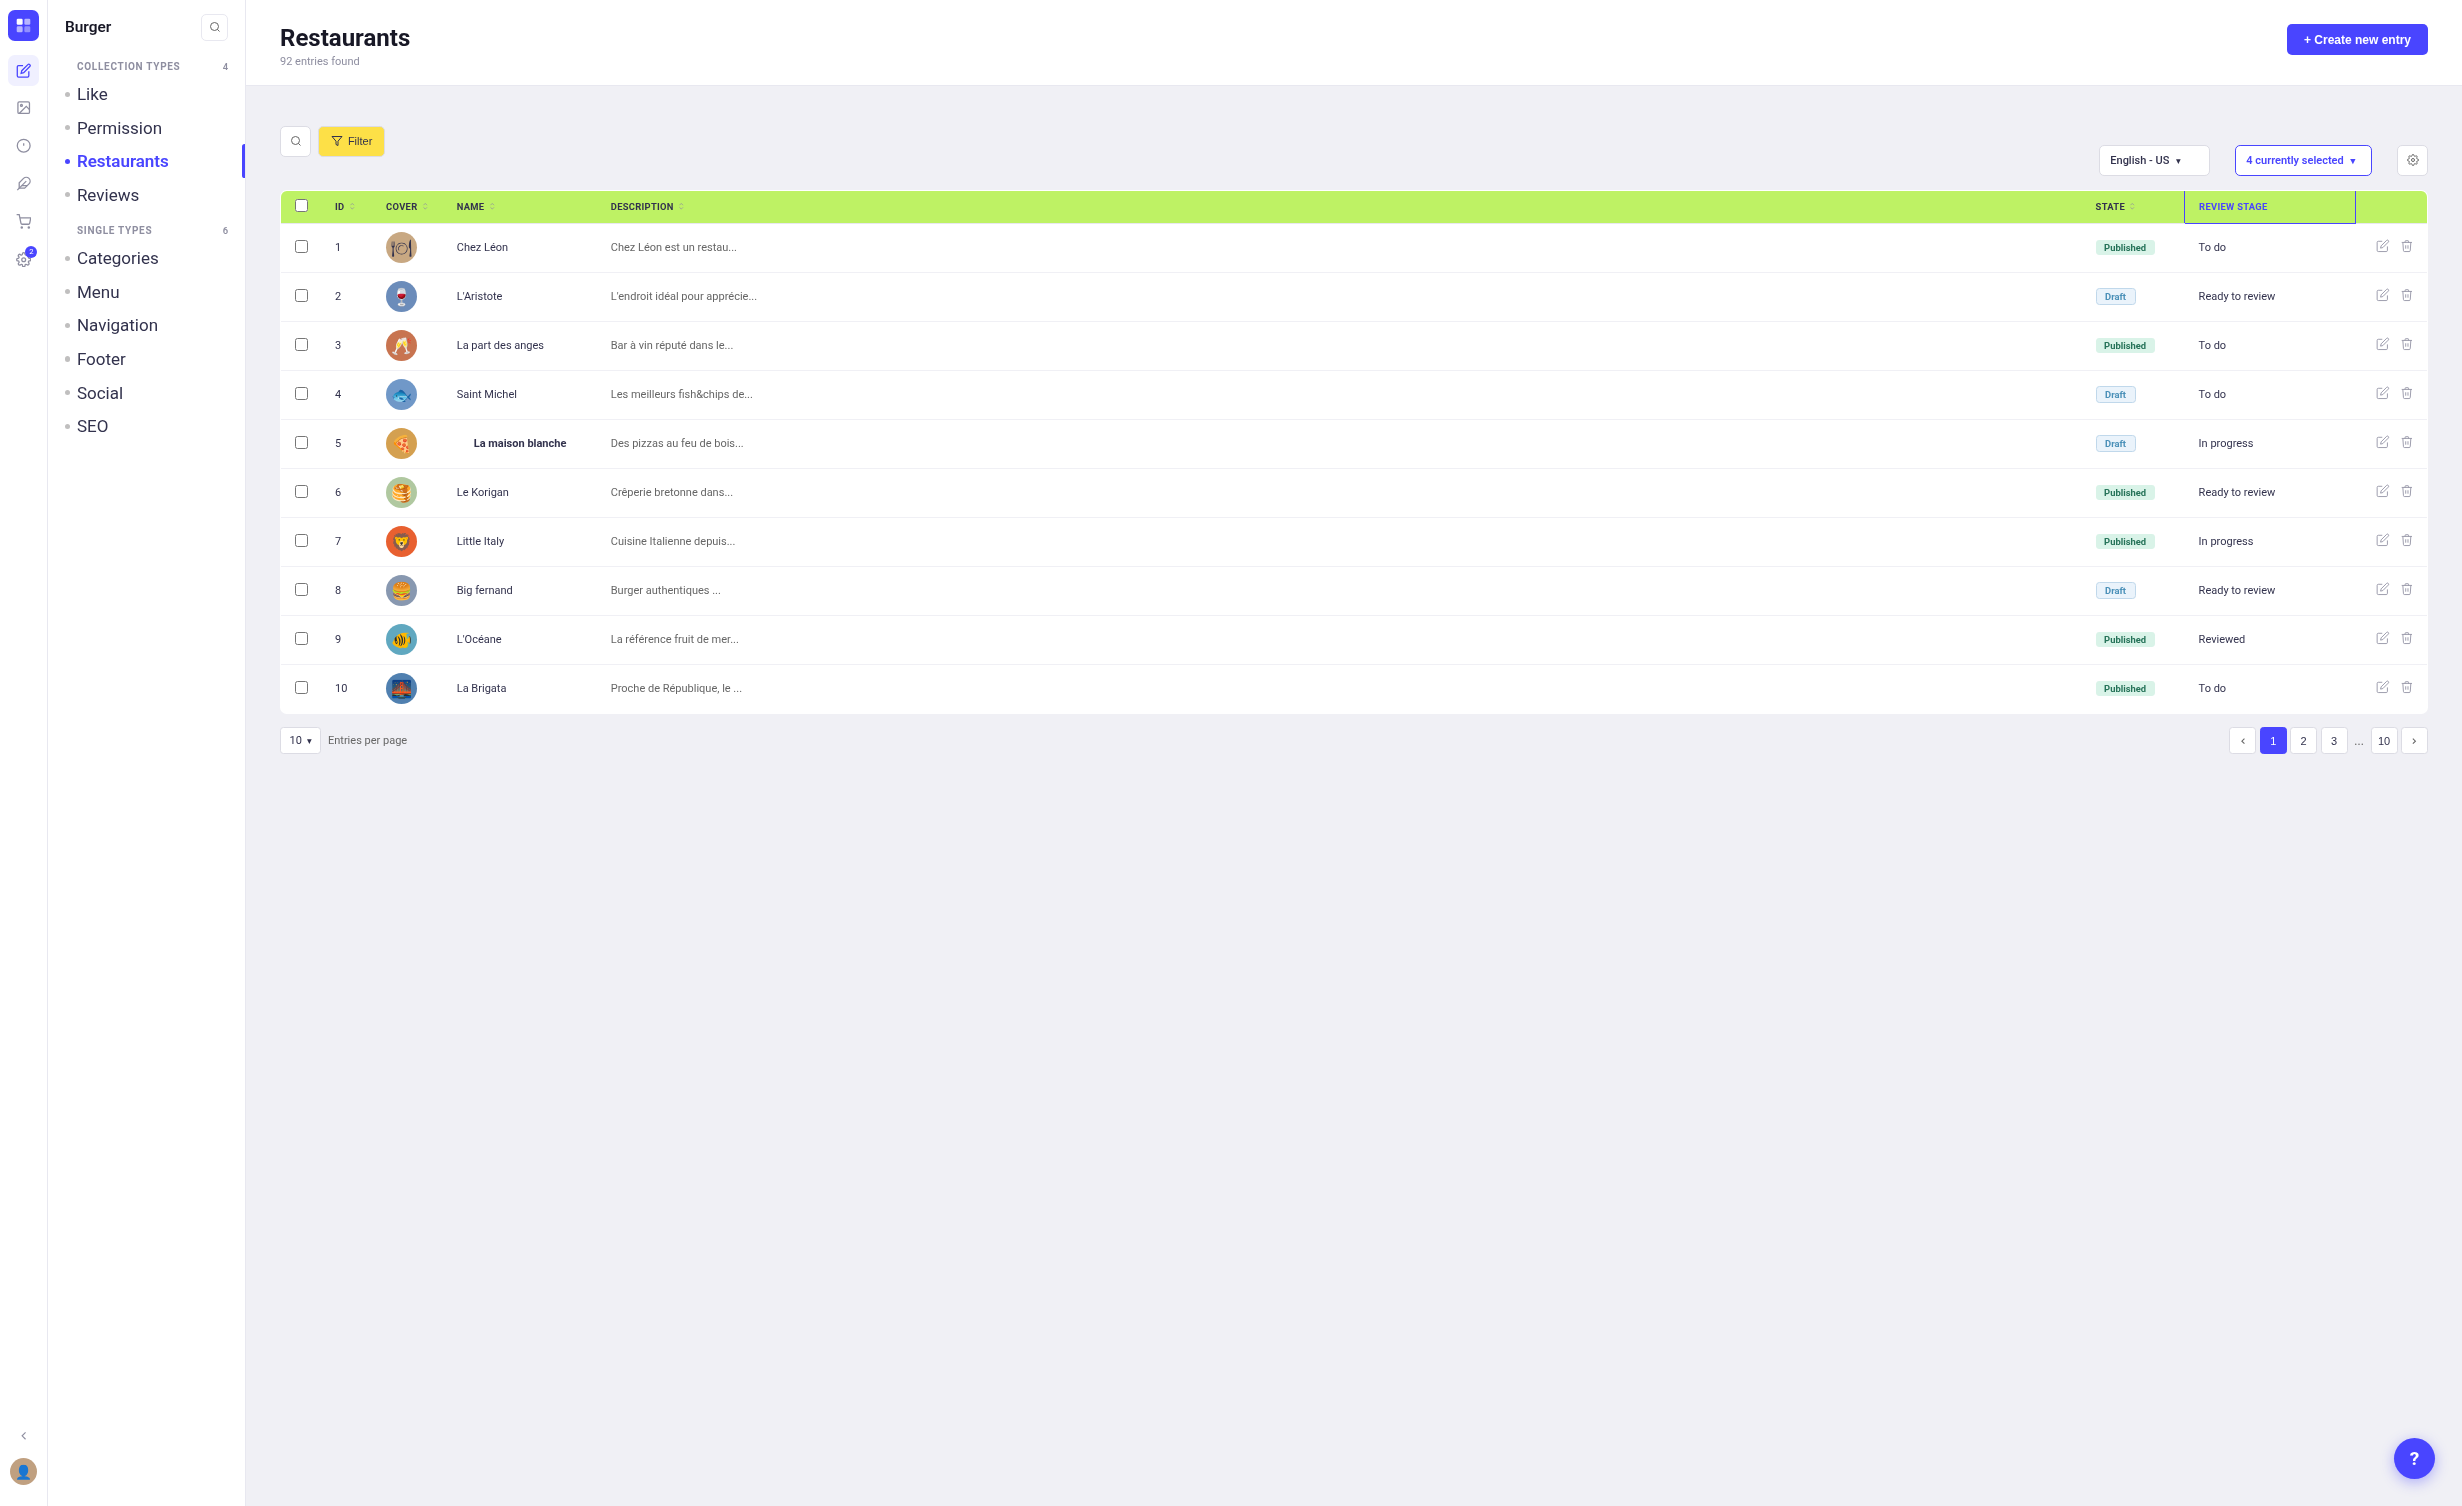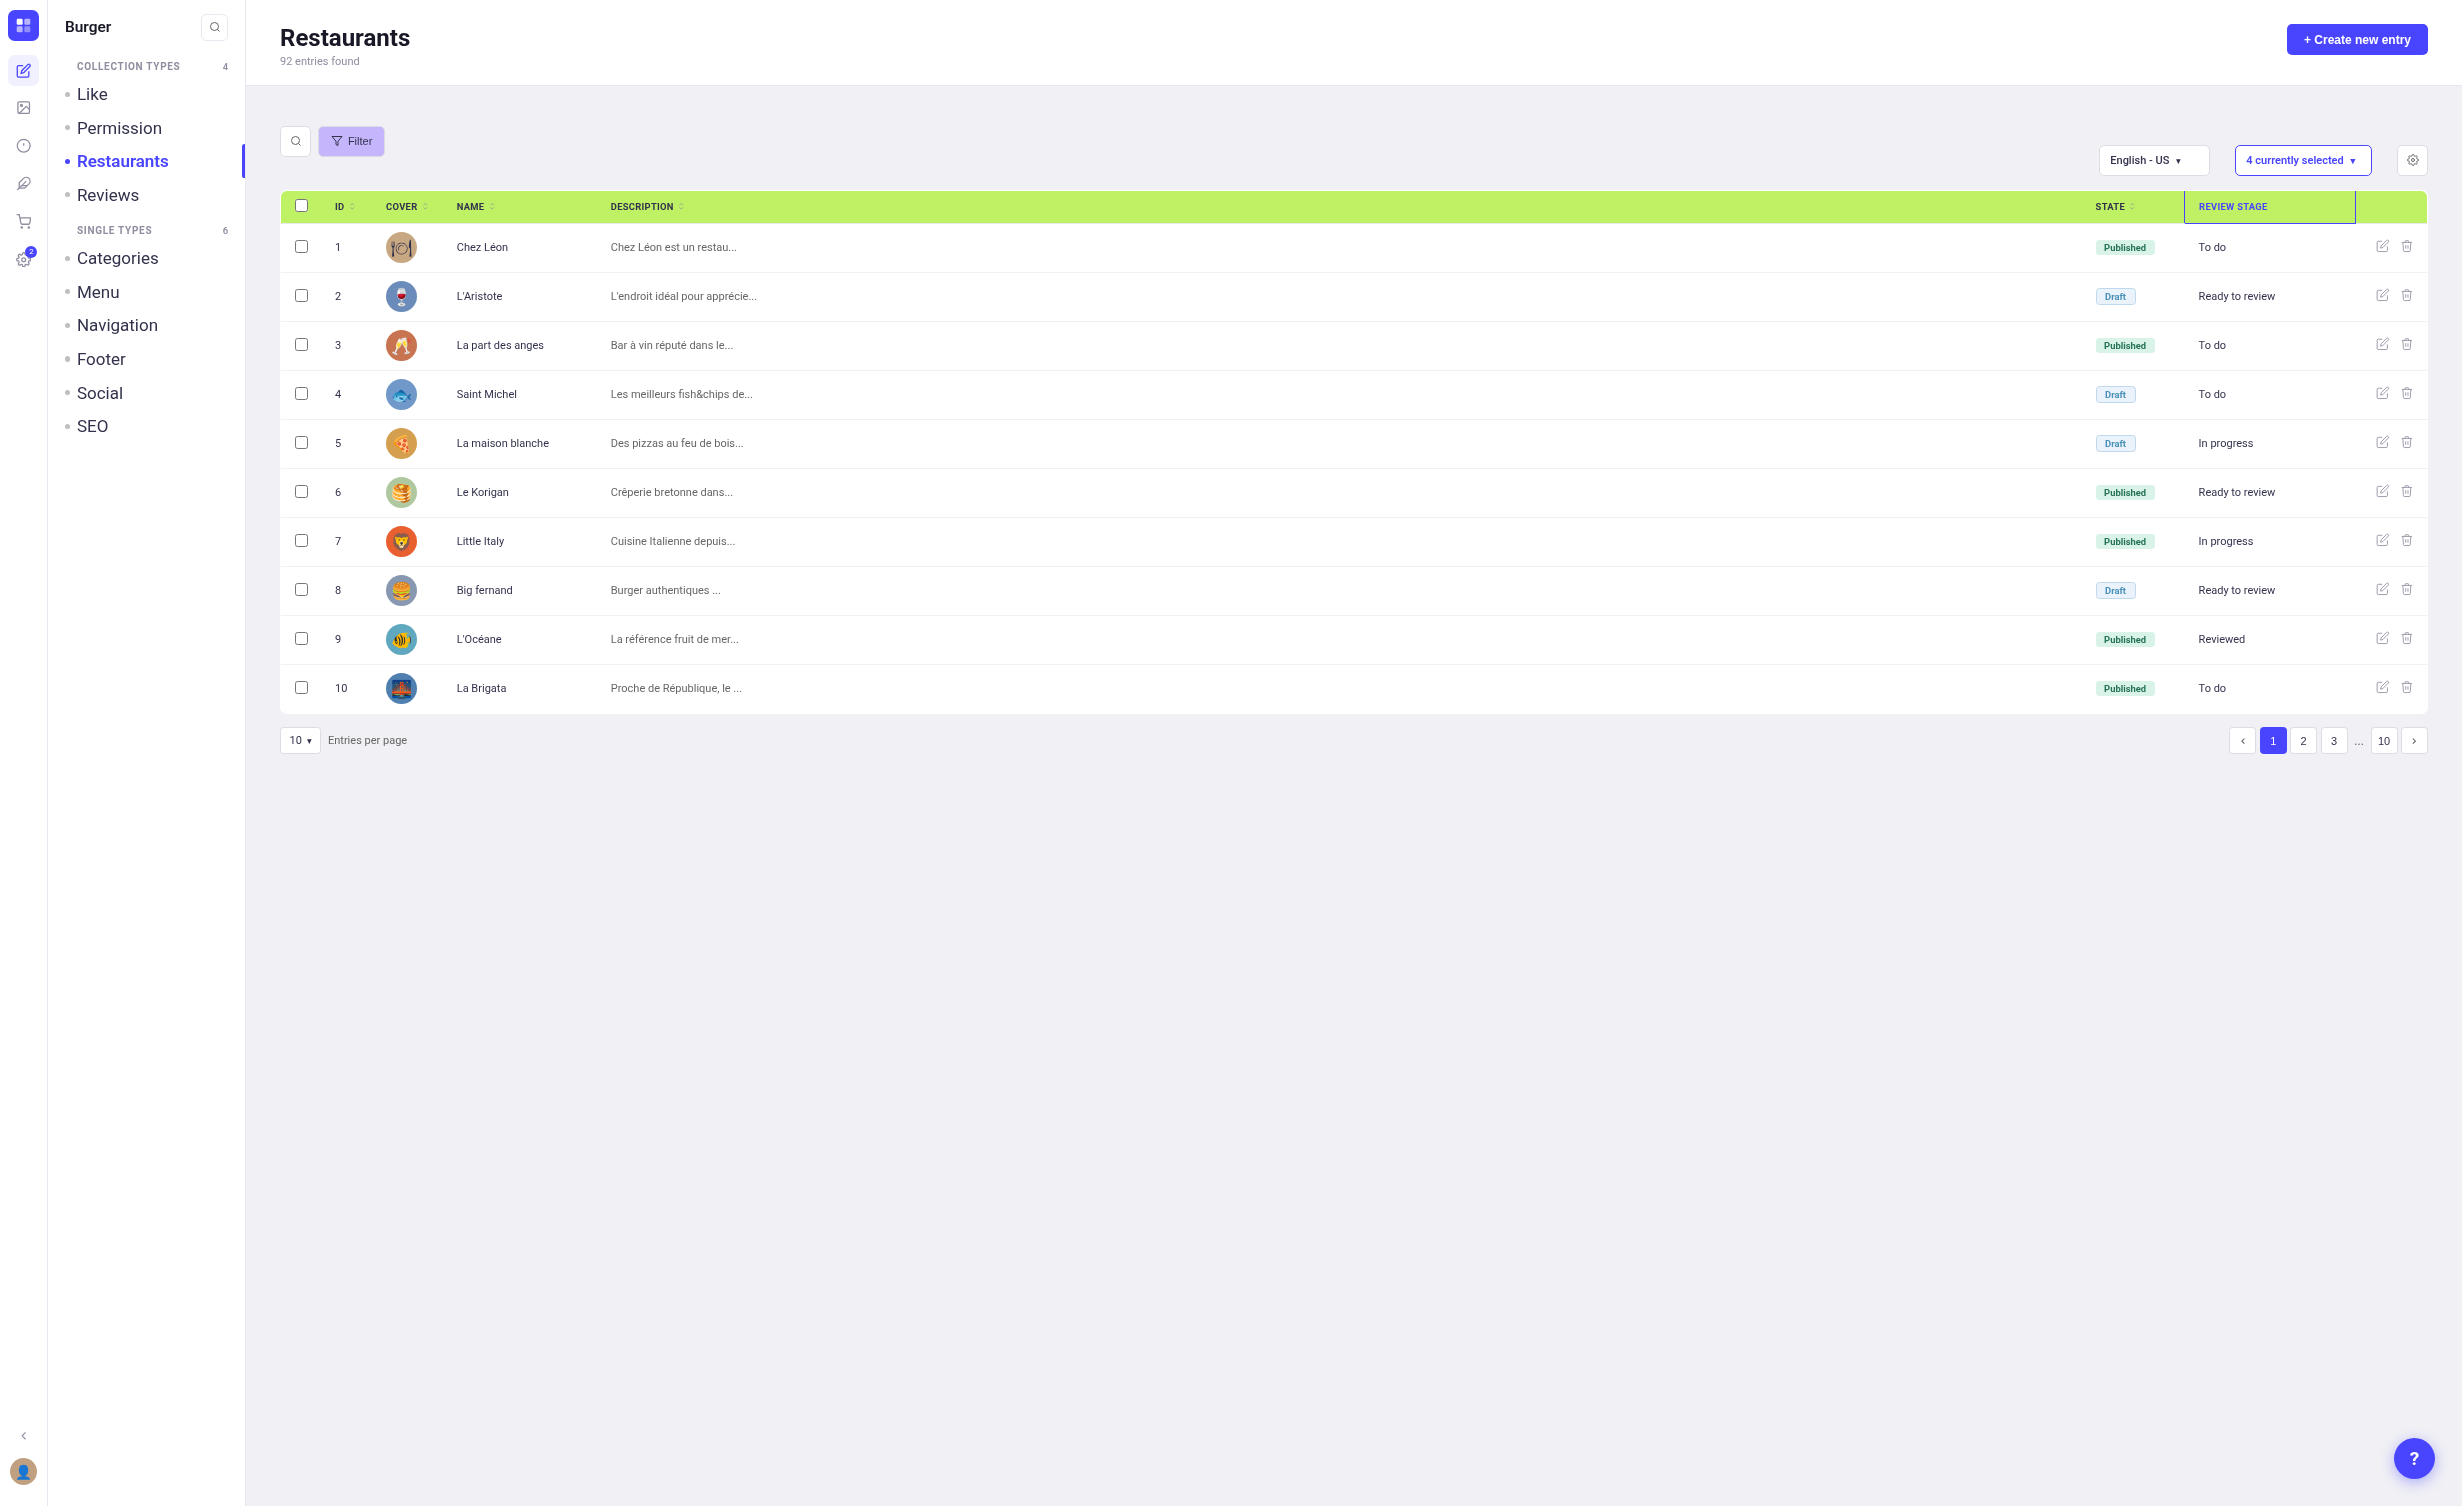--- a/index.html
+++ b/index.html
@@ -147,21 +147,21 @@
     .toolbar-right { display: flex; gap: 25px; align-items: center; margin-top: 38px; }
     .search-btn-sm {
       width: 31px; height: 31px;
       border: 0.9px solid #dcdce4; border-radius: 5.1px;
       background: #fff; cursor: pointer;
       display: flex; align-items: center; justify-content: center; color: #666;
     }
     .filter-btn {
       height: 31px; padding: 0 12px;
       border: 0.9px solid #dcdce4; border-radius: 5.1px;
-      background: #c4b5fd; cursor: pointer;
+      background: #fde047; cursor: pointer;
       display: flex; align-items: center; gap: 5.1px;
       font-size: 11px; color: #32324d; font-weight: 500;
     }
     .locale-select {
       height: 31px; padding: 0 10.3px;
       border: 0.9px solid #dcdce4; border-radius: 5.1px;
       background: #fff; cursor: pointer;
       display: flex; align-items: center; gap: 5.1px;
       font-size: 11px; color: #32324d; font-weight: 500;
       min-width: 111px;
@@ -676,21 +676,21 @@
       </td>
     </tr>
           <tr>
       <td class="td-checkbox">
         <input type="checkbox" style="cursor: pointer;">
       </td>
       <td class="td-id">5</td>
       <td class="td-cover">
         <div class="avatar-img" style="background:#d4a050; font-size:17px;">🍕</div>
       </td>
-      <td class="td-name" style="color:#32324d; font-weight:400;">La maison blanche</td>
+      <td class="td-name" style="color:#32324d; font-weight:700;text-align:center;">La maison blanche</td>
       <td class="td-desc" style="color:#666;">Des pizzas au feu de bois...</td>
       <td class="td-state">
         <span class="badge-draft">Draft</span>
       </td>
       <td class="td-review">In progress</td>
       <td class="td-actions" style="white-space:nowrap;">
         <span class="action-icon">
           <svg width="13.7" height="13.7" viewBox="0 0 24 24" fill="none" stroke="currentColor" stroke-width="1.5">
             <path d="M11 4H4a2 2 0 00-2 2v14a2 2 0 002 2h14a2 2 0 002-2v-7"></path>
             <path d="M18.5 2.5a2.121 2.121 0 013 3L12 15l-4 1 1-4 9.5-9.5z"></path>

